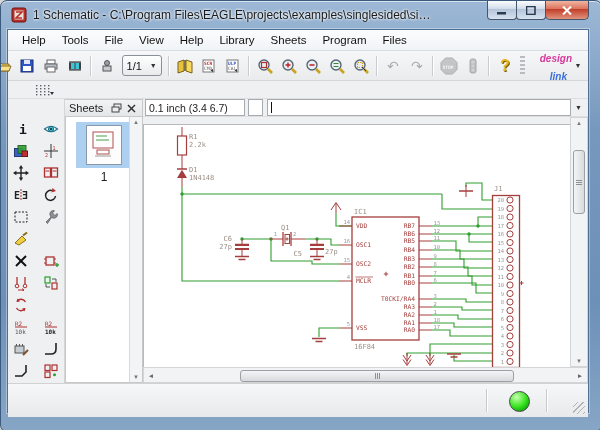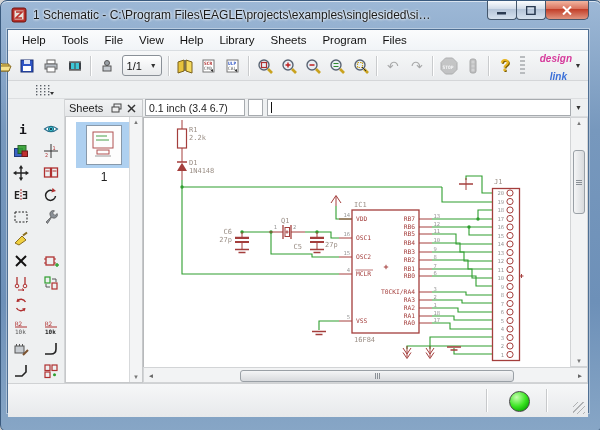--- a/index.html
+++ b/index.html
@@ -44,21 +44,21 @@
   .caret{width:1px;height:11px;background:#111;}
   .cmddrop{width:15px;height:17px;display:flex;align-items:center;justify-content:center;font-size:7px;color:#333;}
   .sheetslist{grid-row:2/4;grid-column:2;background:#fff;border:1px solid #c6c8ca;border-top:none;position:relative;}
   .thumbcell{margin:5px auto 0 auto;width:56px;height:46px;background:#aed0f0;display:flex;align-items:center;justify-content:center;}
   .thumbpage{width:34px;height:38px;background:#fdfdfd;border:1px solid #8899aa;}
   .thumblabel{text-align:center;font-size:12px;color:#222;margin-top:2px;}
   .slscroll{position:absolute;right:0;top:0;bottom:0;width:12px;background:#f3f4f5;border-left:1px solid #d7d9db;
             display:flex;flex-direction:column;justify-content:space-between;align-items:center;}
   .sarr{font-size:6px;color:#777;padding:2px 0;}
   .canvasrow{grid-row:2;grid-column:3;display:flex;min-width:0;}
-  .canvas{flex:1;background:#fff;border-top:1px solid #b7b9bb;border-left:1px solid #b7b9bb;position:relative;overflow:hidden;}
+  .canvas{flex:1;background:#fff;border-top:1px solid #b7b9bb;border-left:1px solid #b7b9bb;position:relative;overflow:hidden;margin-top:7px;}
   .vscroll{width:16px;background:#f2f3f4;border:1px solid #d2d4d6;display:flex;flex-direction:column;align-items:center;}
   .vthumb{width:10px;height:62px;margin-top:22px;border:1px solid #9aa0a6;border-radius:3px;
           background:linear-gradient(90deg,#f4f5f6,#d8dadd);display:flex;align-items:center;justify-content:center;}
   .grip{width:6px;height:1px;background:#8a9096;box-shadow:0 2px 0 #8a9096,0 -2px 0 #8a9096;}
   .hscroll{grid-row:3;grid-column:3;background:#f2f3f4;border:1px solid #d2d4d6;display:flex;align-items:center;position:relative;}
   .hthumb{position:absolute;left:96px;width:272px;height:10px;top:2px;border:1px solid #9aa0a6;border-radius:3px;
           background:linear-gradient(#f4f5f6,#d8dadd);display:flex;align-items:center;justify-content:center;}
   .hgrip{width:1px;height:6px;background:#8a9096;box-shadow:2px 0 0 #8a9096,-2px 0 0 #8a9096;}
   .harr{font-size:6.5px;color:#666;width:14px;text-align:center;}
   .statusbar{height:33px;background:linear-gradient(#f6f7f8,#e7e9eb);border-top:1px solid #d0d2d4;position:relative;}

